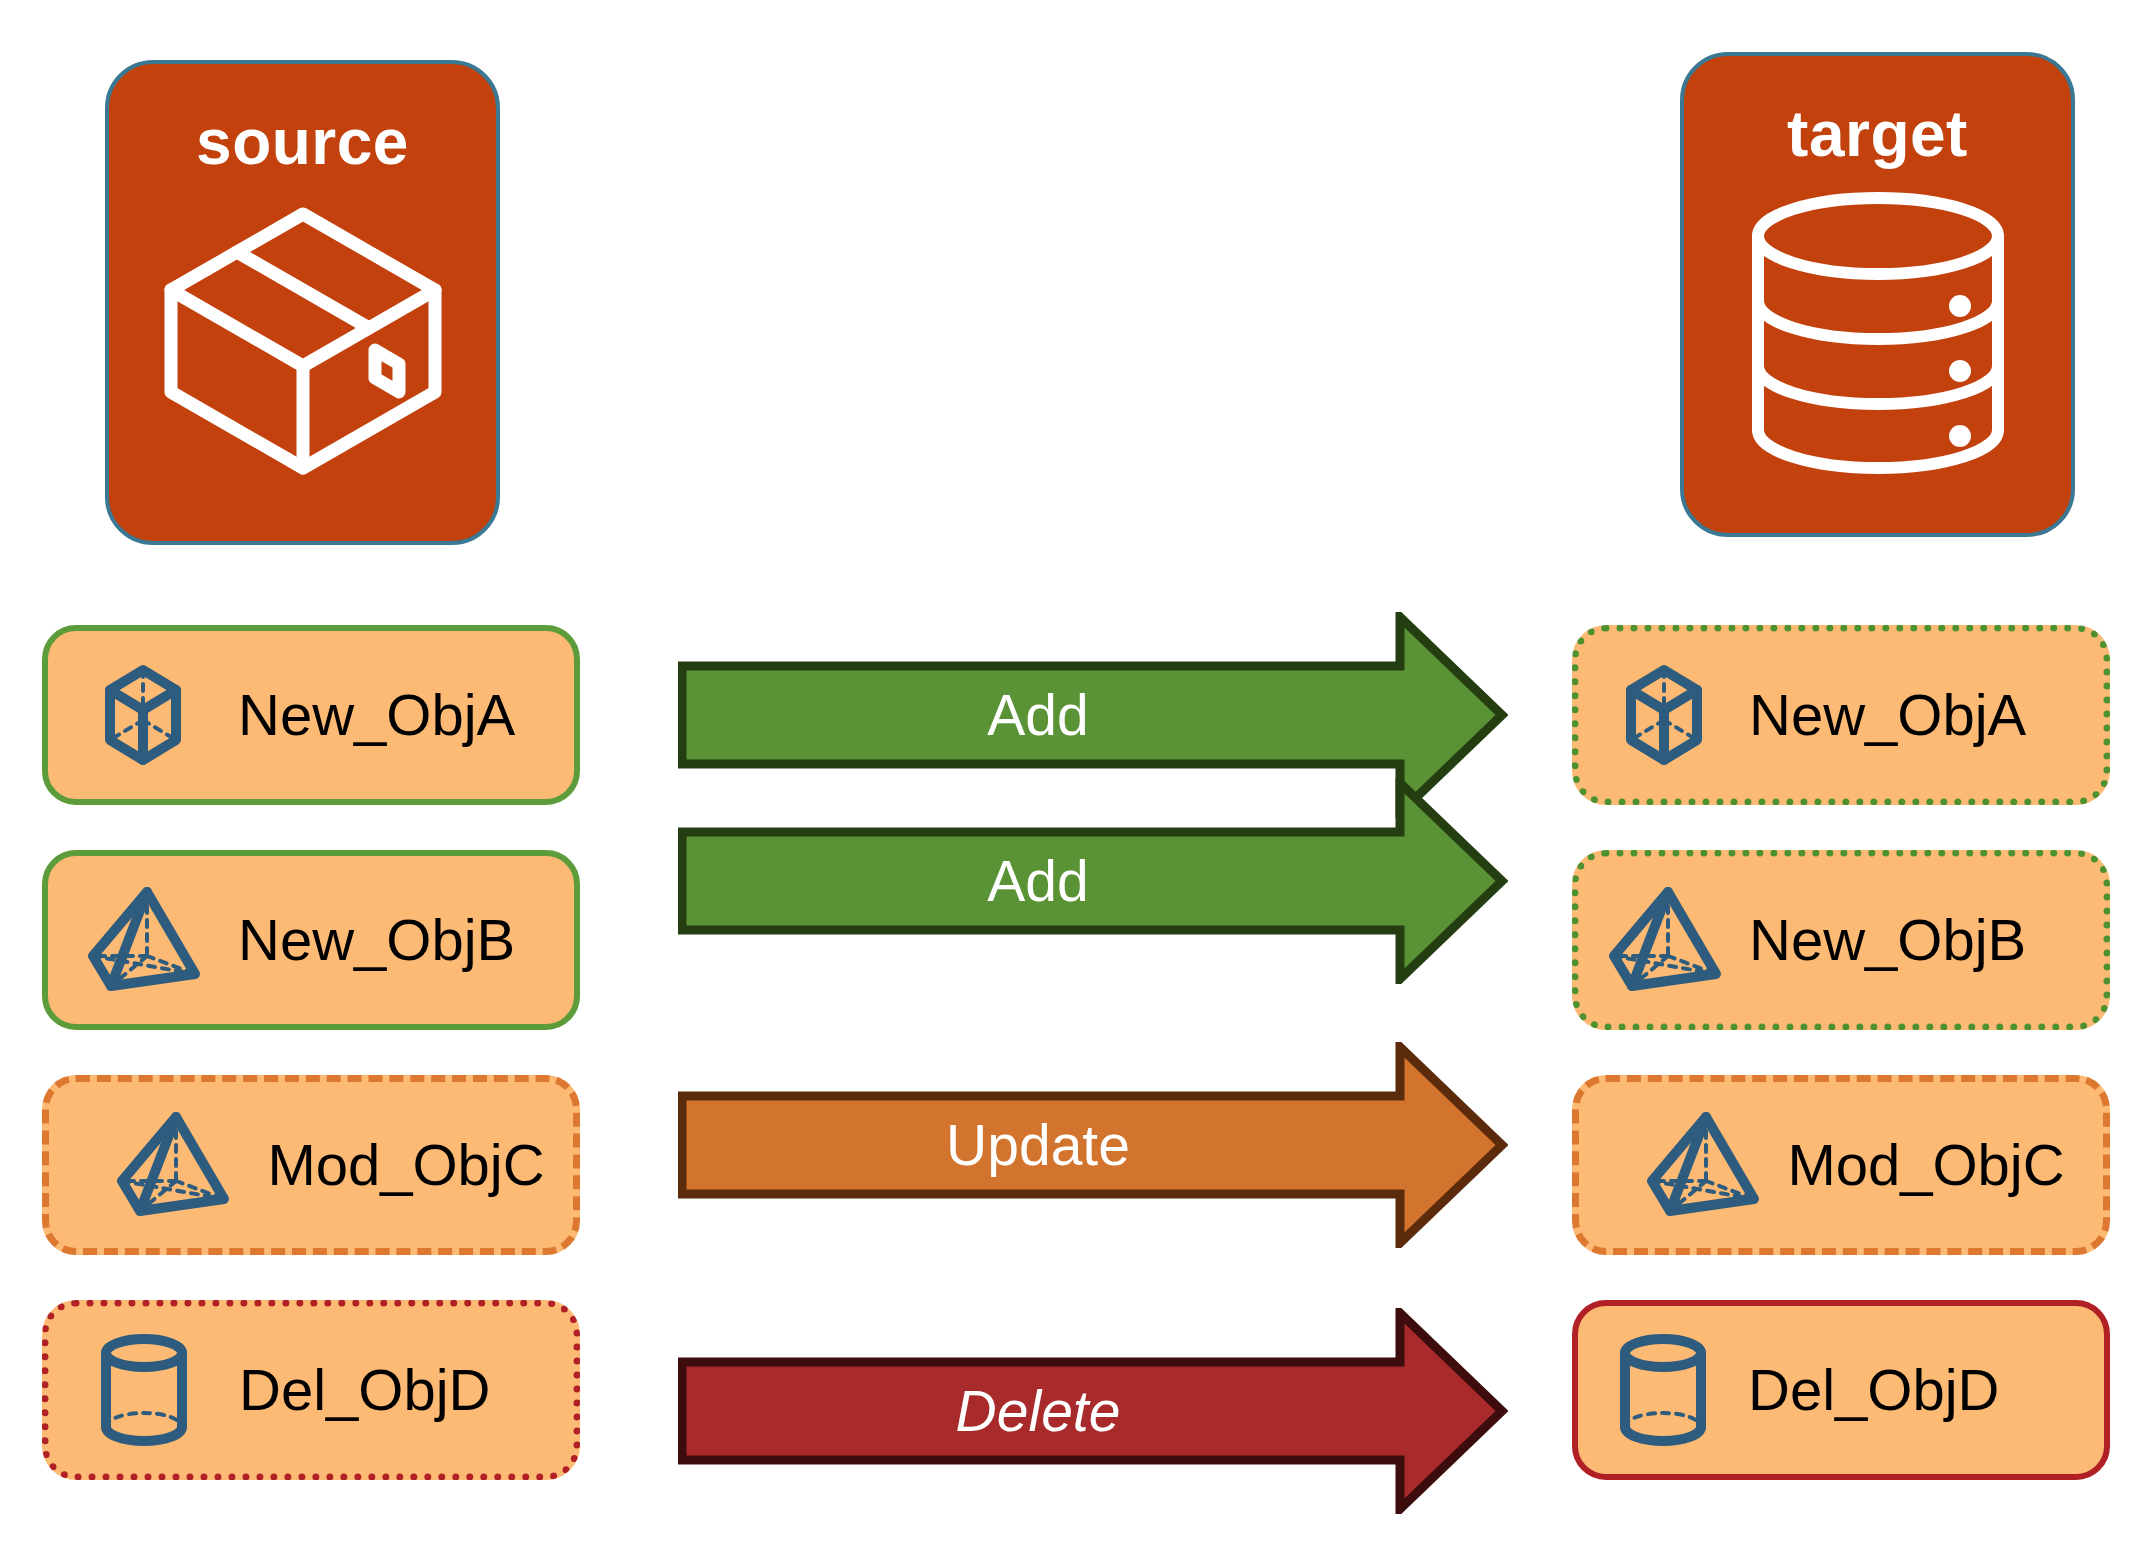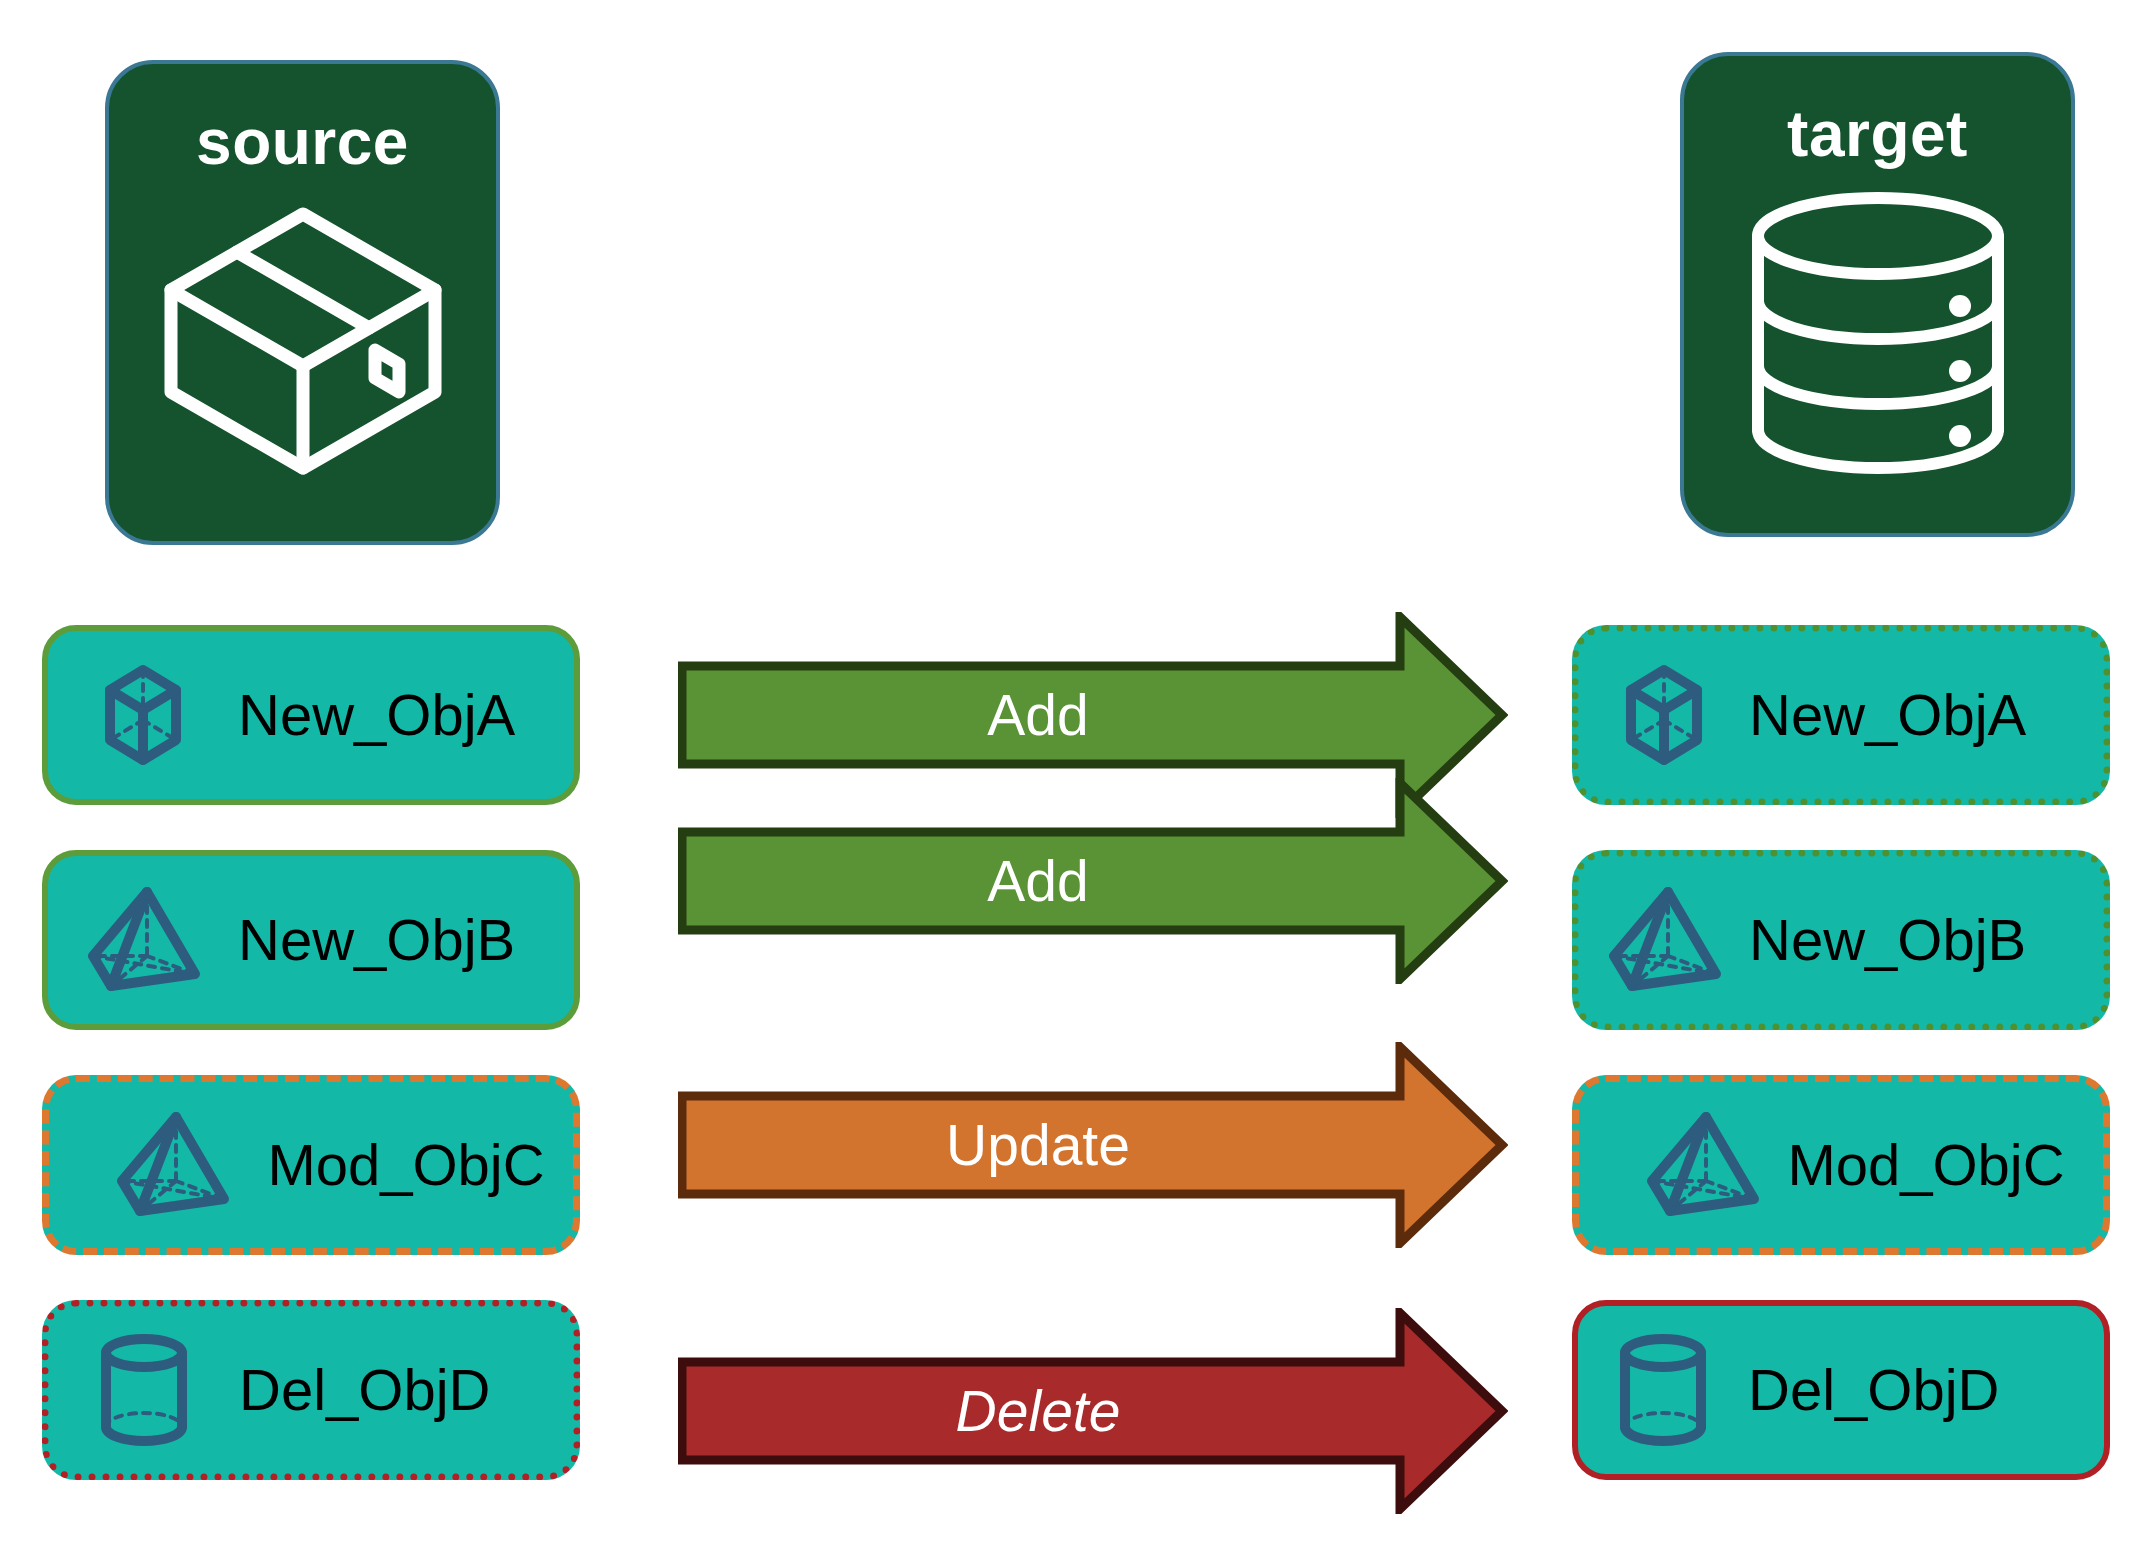--- a/index.html
+++ b/index.html
@@ -1,28 +1,28 @@
 <!DOCTYPE html>
 <html><head>
 <meta charset="utf-8">
 <style>
   html,body{margin:0;padding:0;}
   body{width:2150px;height:1550px;background:#ffffff;font-family:"Liberation Sans",sans-serif;overflow:hidden;position:relative;}
   #stage{position:absolute;left:0;top:0;width:2150px;height:1550px;}
 
   
   .endpoint{position:absolute;border-radius:48px;box-sizing:border-box;
-            background:#14532d;border:4px solid #3a7893;
+            background:#c2410c;border:4px solid #3a7893;
             display:flex;flex-direction:column;align-items:center;}
   .endpoint .ep-title{color:#ffffff;font-weight:bold;font-size:64px;line-height:1;
                       margin-top:46px;letter-spacing:.5px;}
   .endpoint .ep-icon{margin-top:22px;}
 
   
-  .objbox{position:absolute;box-sizing:border-box;background:#14b8a6;border-radius:34px;
+  .objbox{position:absolute;box-sizing:border-box;background:#fdba74;border-radius:34px;
           display:flex;align-items:center;}
   .objbox .obj-icon{flex:0 0 auto;display:flex;align-items:center;justify-content:center;}
   .objbox .obj-label{font-size:58px;color:#000000;line-height:1;white-space:nowrap;}
 
   .b-solid-green {border:6px solid #5d9c3a;}
   .b-dotted-green{border:7px dotted #4e9131;}
   .b-dashed-orange{border:7px dashed #dd7830;justify-content:center;}
   .b-dotted-red  {border:7px dotted #b02025;}
   .b-solid-red   {border:6px solid #b02025;}
 

